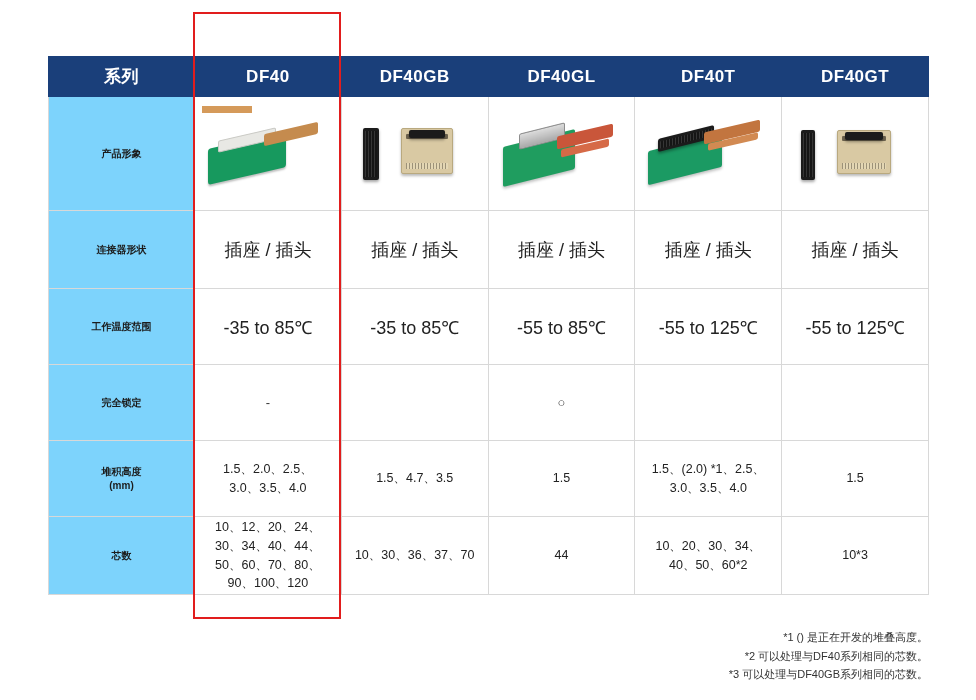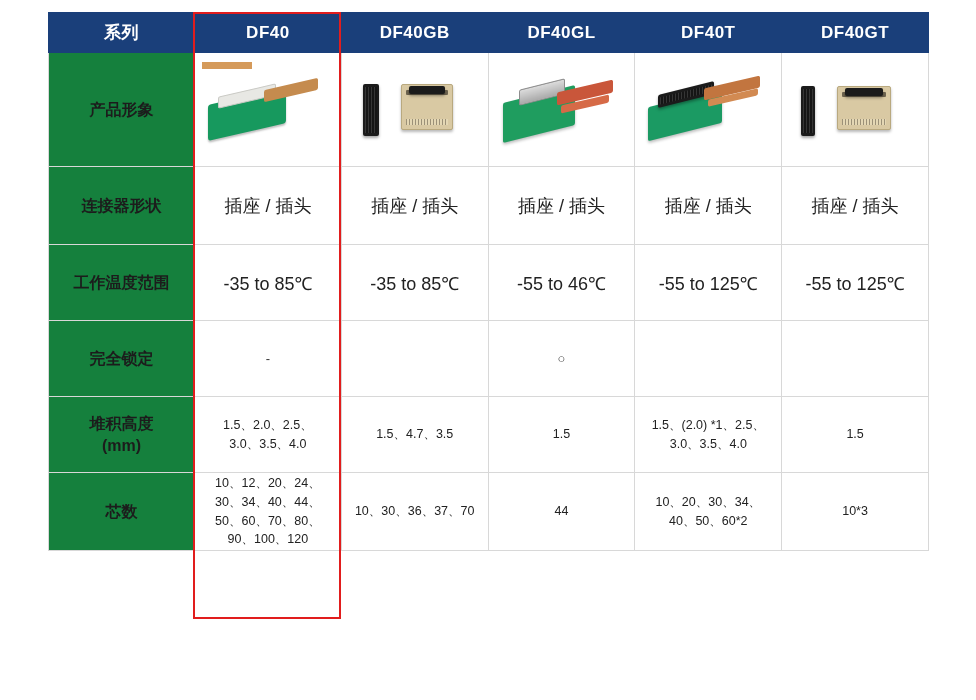--- a/index.html
+++ b/index.html
@@ -19,20 +19,21 @@
   .table-wrap {
     position: absolute;
     left: 48px;
     top: 12px;
     width: 880px;
   }
   table.spec {
     border-collapse: collapse;
     width: 880px;
     table-layout: fixed;
+    margin-top: 44px;
   }
   table.spec col.c0 { width: 146px; }
   table.spec col.cx { width: 146.8px; }
 
   thead th {
     background: #1a3f7a;
     color: #ffffff;
     font-size: 17px;
     font-weight: bold;
     height: 40px;
@@ -44,22 +45,22 @@
   }
   tbody td {
     border: 1px solid #d8d8d8;
     text-align: center;
     vertical-align: middle;
     color: #222222;
     font-size: 18px;
     background: #ffffff;
   }
   tbody td.rowhead {
-    background: #15803d;
-    font-size: 16px;
+    background: #7dd3fc;
+    font-size: 10px;
     font-weight: bold;
     color: #1c1c1c;
     line-height: 1.35;
   }
   tr.r-image td { height: 114px; }
   tr.r-shape td { height: 78px; }
   tr.r-temp td { height: 76px; }
   tr.r-shield td { height: 76px; }
   tr.r-lock td { height: 76px; }
   tr.r-stack td { height: 76px; }
@@ -268,21 +269,21 @@
           <td>插座 / 插头</td>
           <td>插座 / 插头</td>
           <td>插座 / 插头</td>
           <td>插座 / 插头</td>
         </tr>
 
         <tr class="r-temp">
           <td class="rowhead">工作温度范围</td>
           <td>-35  to 85℃</td>
           <td>-35 to 85℃</td>
-          <td>-55 to 46℃</td>
+          <td>-55 to 85℃</td>
           <td>-55 to 125℃</td>
           <td>-55 to 125℃</td>
         </tr>
 
 
         <tr class="r-lock">
           <td class="rowhead">完全锁定</td>
           <td class="dash">-</td>
           <td></td>
           <td class="circle">○</td>
@@ -316,15 +317,20 @@
 40、50、60*2</td>
           <td class="cell-multi" style="white-space:pre-line">10*3</td>
         </tr>
 
       </tbody>
     </table>
   </div>
 
   <div class="highlight"></div>
 
+  <div class="notes">
+    <div>*1 () 是正在开发的堆叠高度。</div>
+    <div>*2 可以处理与DF40系列相同的芯数。</div>
+    <div>*3 可以处理与DF40GB系列相同的芯数。</div>
+  </div>
 
 
 </div>
 
 </body></html>

